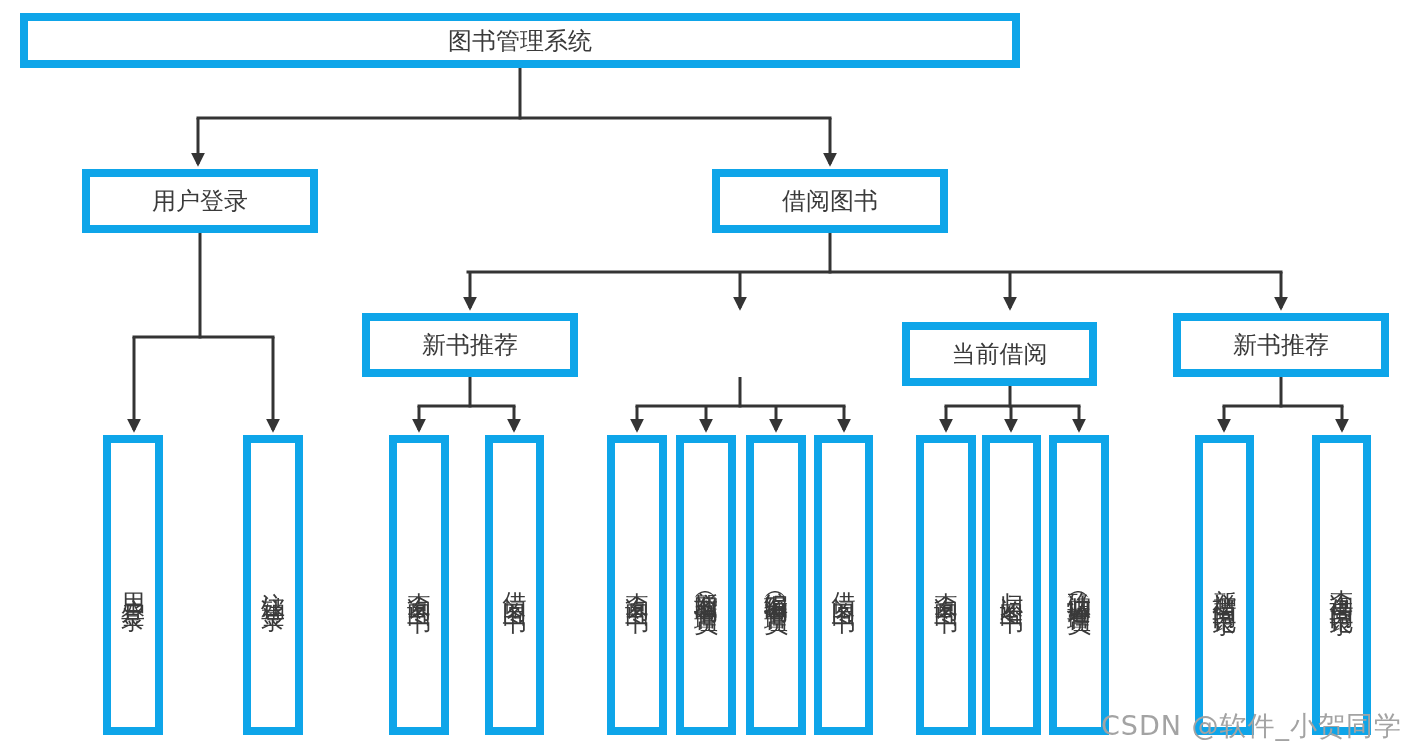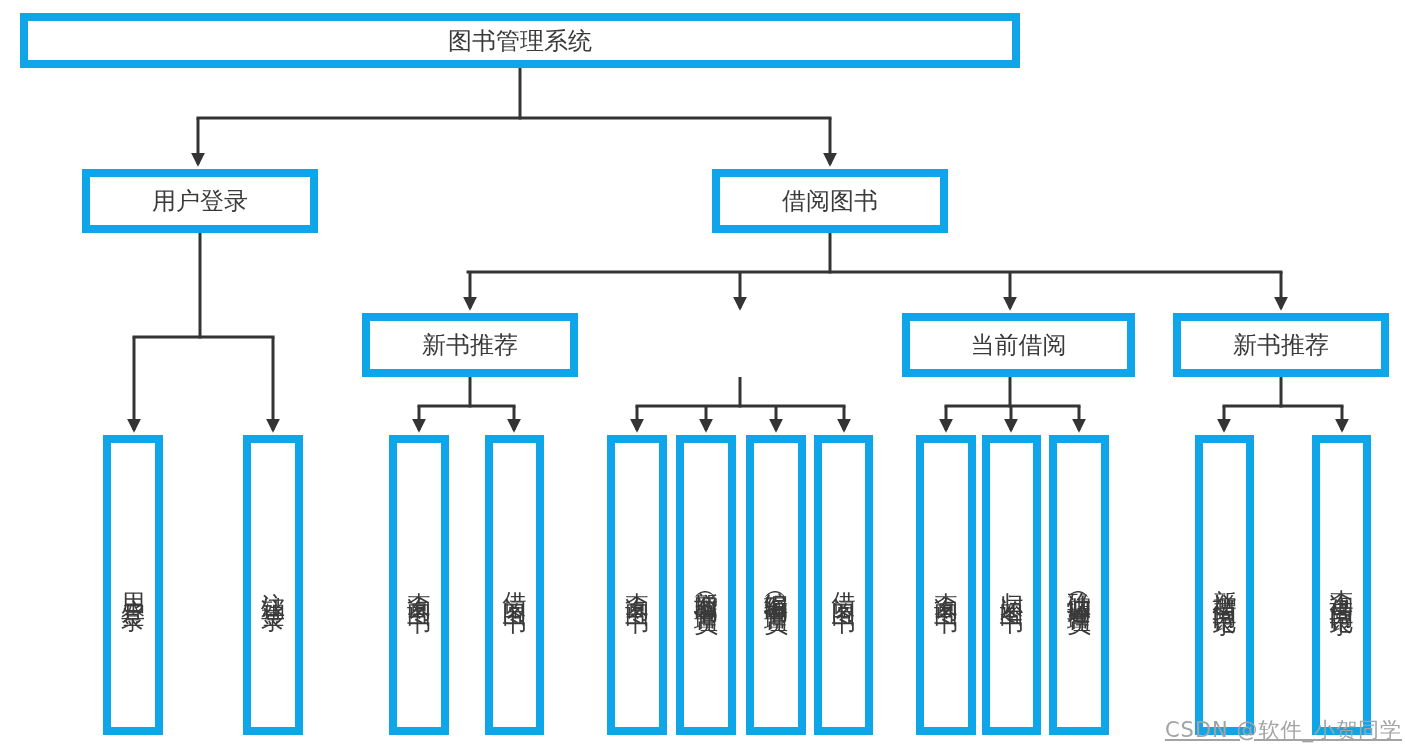--- a/index.html
+++ b/index.html
@@ -13,21 +13,21 @@
     display:flex;align-items:center;justify-content:center;
     color:#3a3a3a;font-size:24px;box-sizing:border-box;z-index:2;
     white-space:nowrap;
   }
   .node.v{
     writing-mode:vertical-rl;text-orientation:mixed;
     letter-spacing:6px;line-height:1;font-size:24px;white-space:normal;
   }
   .watermark{
     position:absolute;right:3px;bottom:3px;z-index:6;
-    font-size:21px;color:#a3a3a3;letter-spacing:1px;text-decoration:underline;
+    font-size:27px;color:#a3a3a3;letter-spacing:1px;
   }
 </style>
 </head>
 <body>
 
 <div class="canvas">
 
   <svg class="connectors" width="1405" height="747" viewBox="0 0 1405 747">
     <defs>
       <marker id="ah" viewBox="0 0 10 10" refX="8" refY="5" markerWidth="5" markerHeight="4.6" orient="auto-start-reverse">
@@ -77,21 +77,21 @@
       <line x1="1342" y1="406" x2="1342" y2="430" marker-end="url(#ah)"></line>
     </g>
   </svg>
 
   <div class="node" style="left:20px;top:13px;width:1000px;height:55px">图书管理系统</div>
 
   <div class="node" style="left:82px;top:169px;width:236px;height:64px">用户登录</div>
   <div class="node" style="left:712px;top:169px;width:236px;height:64px">借阅图书</div>
 
   <div class="node" style="left:362px;top:313px;width:216px;height:64px">新书推荐</div>
-  <div class="node" style="left:902px;top:313px;width:233px;height:64px">当前借阅</div>
+  <div class="node" style="left:902px;top:322px;width:195px;height:64px">当前借阅</div>
   <div class="node" style="left:1173px;top:313px;width:216px;height:64px">新书推荐</div>
 
   <div class="node v" style="left:103px;top:435px;width:60px;height:300px">用户登录</div>
   <div class="node v" style="left:243px;top:435px;width:60px;height:300px">注销登录</div>
 
   <div class="node v" style="left:389px;top:435px;width:60px;height:300px">查询图书</div>
   <div class="node v" style="left:485px;top:435px;width:59px;height:300px">借阅图书</div>
 
   <div class="node v" style="left:607px;top:435px;width:60px;height:300px">查询图书</div>
   <div class="node v" style="left:676px;top:435px;width:60px;height:300px;letter-spacing:3px">新增图书（管理员）</div>

